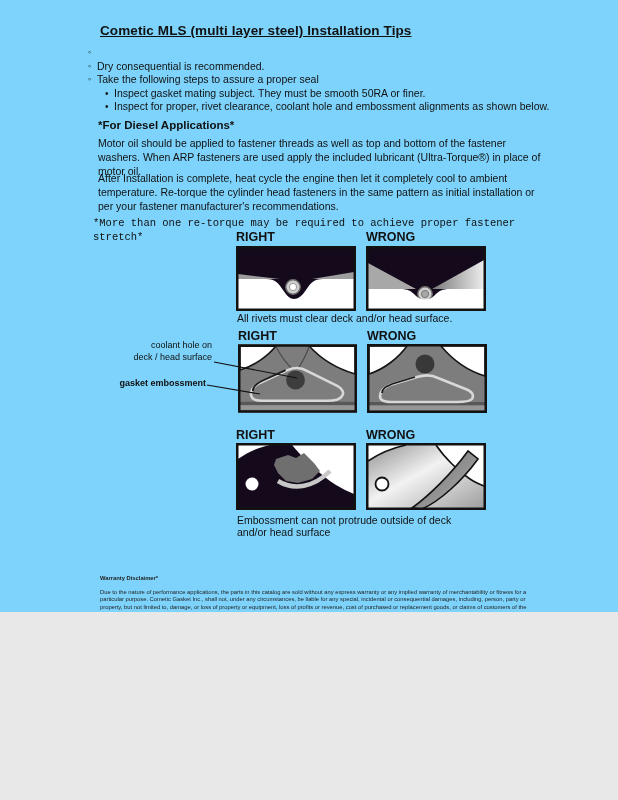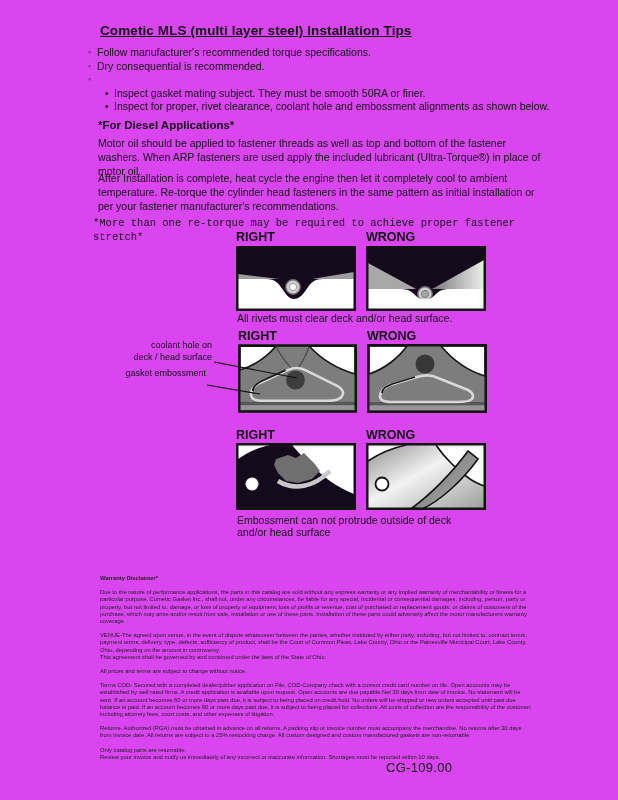--- a/index.html
+++ b/index.html
@@ -1,17 +1,17 @@
 <!DOCTYPE html>
 <html><head>
 <meta charset="utf-8">
 <style>
   html,body{margin:0;padding:0;background:#e8e8e8;}
   .page{
-    position:relative;width:618px;height:800px;margin:0 auto;background:#d946ef;
+    position:relative;width:618px;height:612px;margin:0 auto;background:#7dd3fc;
     font-family:"Liberation Sans", sans-serif;color:#111;overflow:hidden;
   }
   .abs{position:absolute;}
   .title{
     font-size:13.5px;font-weight:bold;text-decoration:underline;
     letter-spacing:.1px;white-space:nowrap;
   }
   .bullets{font-size:10.5px;line-height:13.5px;}
   .b-row{display:flex;}
   .b-mark{width:9px;font-size:9px;line-height:13.5px;}
@@ -32,28 +32,28 @@
 </head>
 <body>
 
 <div class="page">
 
   <div class="abs title" style="left:100px;top:23px;">Cometic MLS (multi layer steel) Installation Tips</div>
 
   <div class="abs bullets" style="left:88px;top:46px;width:470px;">
     <div class="b-row">
       <span class="b-mark">◦</span>
-      <span>Follow manufacturer's recommended torque specifications.</span>
     </div>
     <div class="b-row">
       <span class="b-mark">◦</span>
       <span>Dry consequential is recommended.</span>
     </div>
     <div class="b-row">
       <span class="b-mark">◦</span>
+      <span>Take the following steps to assure a proper seal</span>
     </div>
     <div class="b-row sub">
       <span class="b-mark">•</span>
       <span>Inspect gasket mating subject.  They must be smooth 50RA or finer.</span>
     </div>
     <div class="b-row sub">
       <span class="b-mark">•</span>
       <span>Inspect for proper, rivet clearance, coolant hole and embossment alignments as shown below.</span>
     </div>
   </div>
@@ -94,21 +94,21 @@
 
   <div class="abs caption" style="left:237px;top:312px;">All rivets must clear deck and/or head surface.</div>
 
   <div class="abs figlabel" style="left:238px;top:329px;width:119px;">RIGHT</div>
   <div class="abs figlabel" style="left:367px;top:329px;">WRONG</div>
 
   <div class="abs sidelabel" style="left:100px;top:340px;">
     <div>coolant hole on</div>
     <div>deck / head surface</div>
   </div>
-  <div class="abs sidelabel" style="left:94px;top:368px;">gasket embossment</div>
+  <div class="abs sidelabel" style="left:94px;top:378px;font-weight:bold;">gasket embossment</div>
 
   <svg class="abs panel" style="left:238px;top:344px;" width="119" height="69" viewBox="0 0 120 69">
     <rect width="120" height="69" fill="#7d7d7d"></rect>
     <path d="M2,2 L2,26 C16,22 30,12 38,2 Z" fill="#ffffff" stroke="#161616" stroke-width="1.6"></path>
     <path d="M118,2 L118,30 C98,24 82,13 72,2 Z" fill="#ffffff" stroke="#161616" stroke-width="1.6"></path>
     <path d="M38,2 C44,13 50,21 56,26" fill="none" stroke="#4a4a4a" stroke-width="1.2"></path>
     <path d="M72,2 C68,12 64,20 60,25" fill="none" stroke="#4a4a4a" stroke-width="1.2"></path>
     <rect x="2" y="58" width="116" height="3.5" fill="#585858"></rect>
     <rect x="2" y="61.5" width="116" height="4.5" fill="#969696"></rect>
     <path d="M13,50 C13,45 16,42 22,39 L50,26 C57,23 63,23 70,27 L100,42 C106,45 107,49 105,52 C103,56 98,57 90,57 L24,57 C16,57 13,55 13,50 Z" fill="none" stroke="#d8d8d8" stroke-width="2.6"></path>

